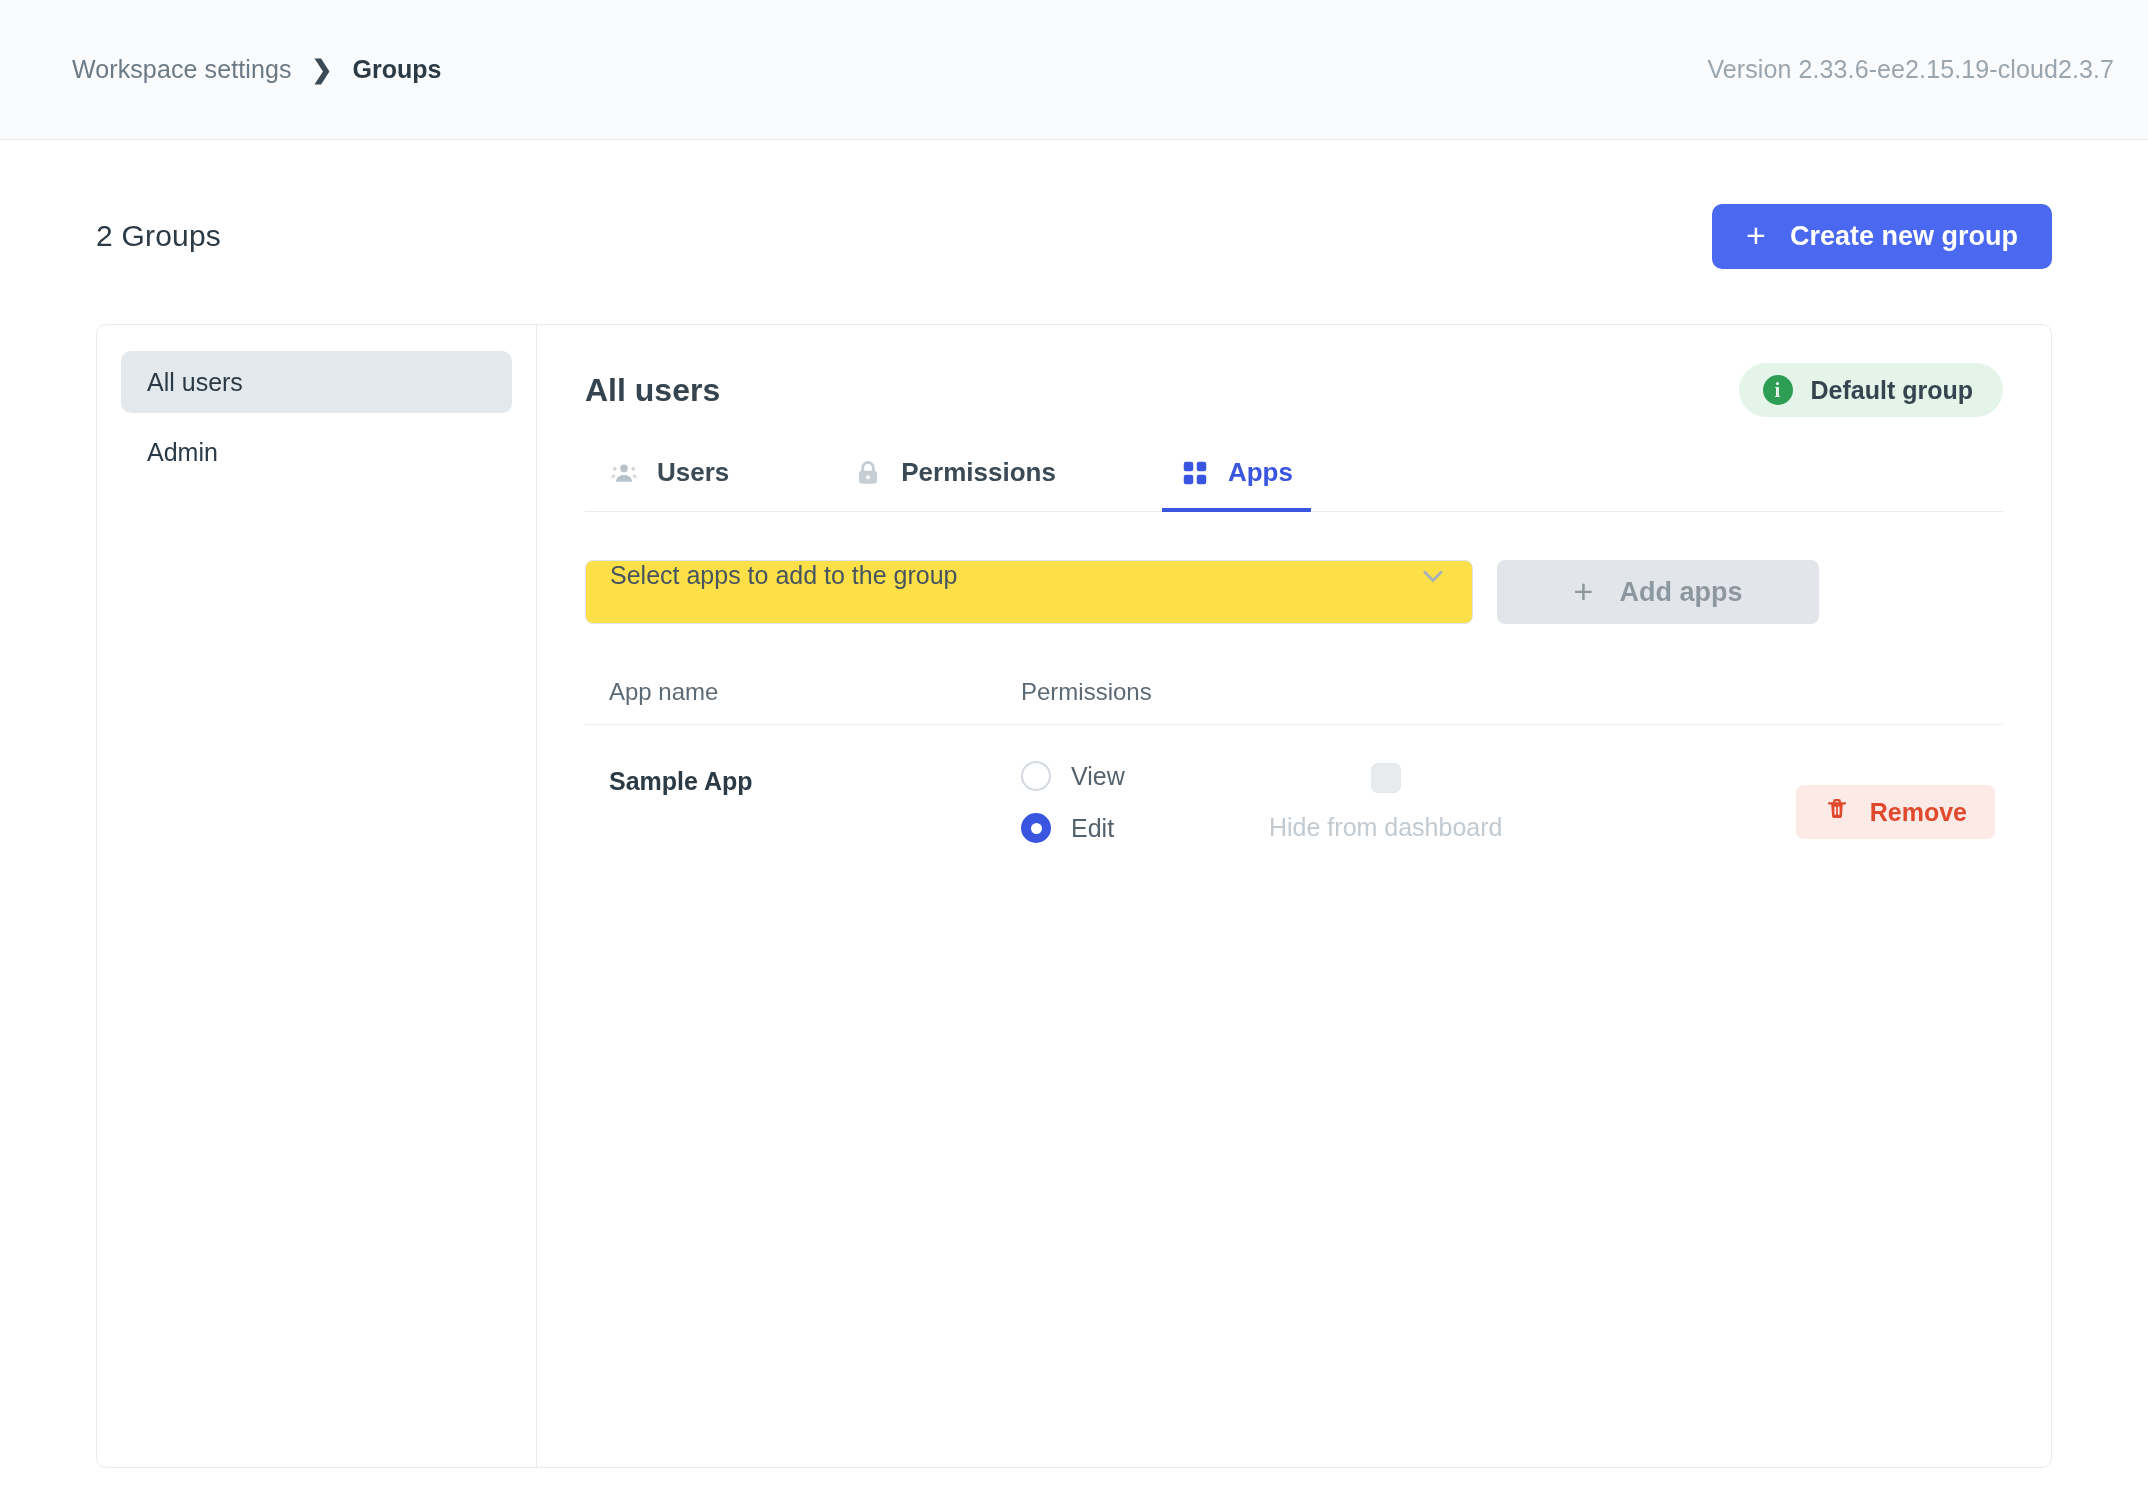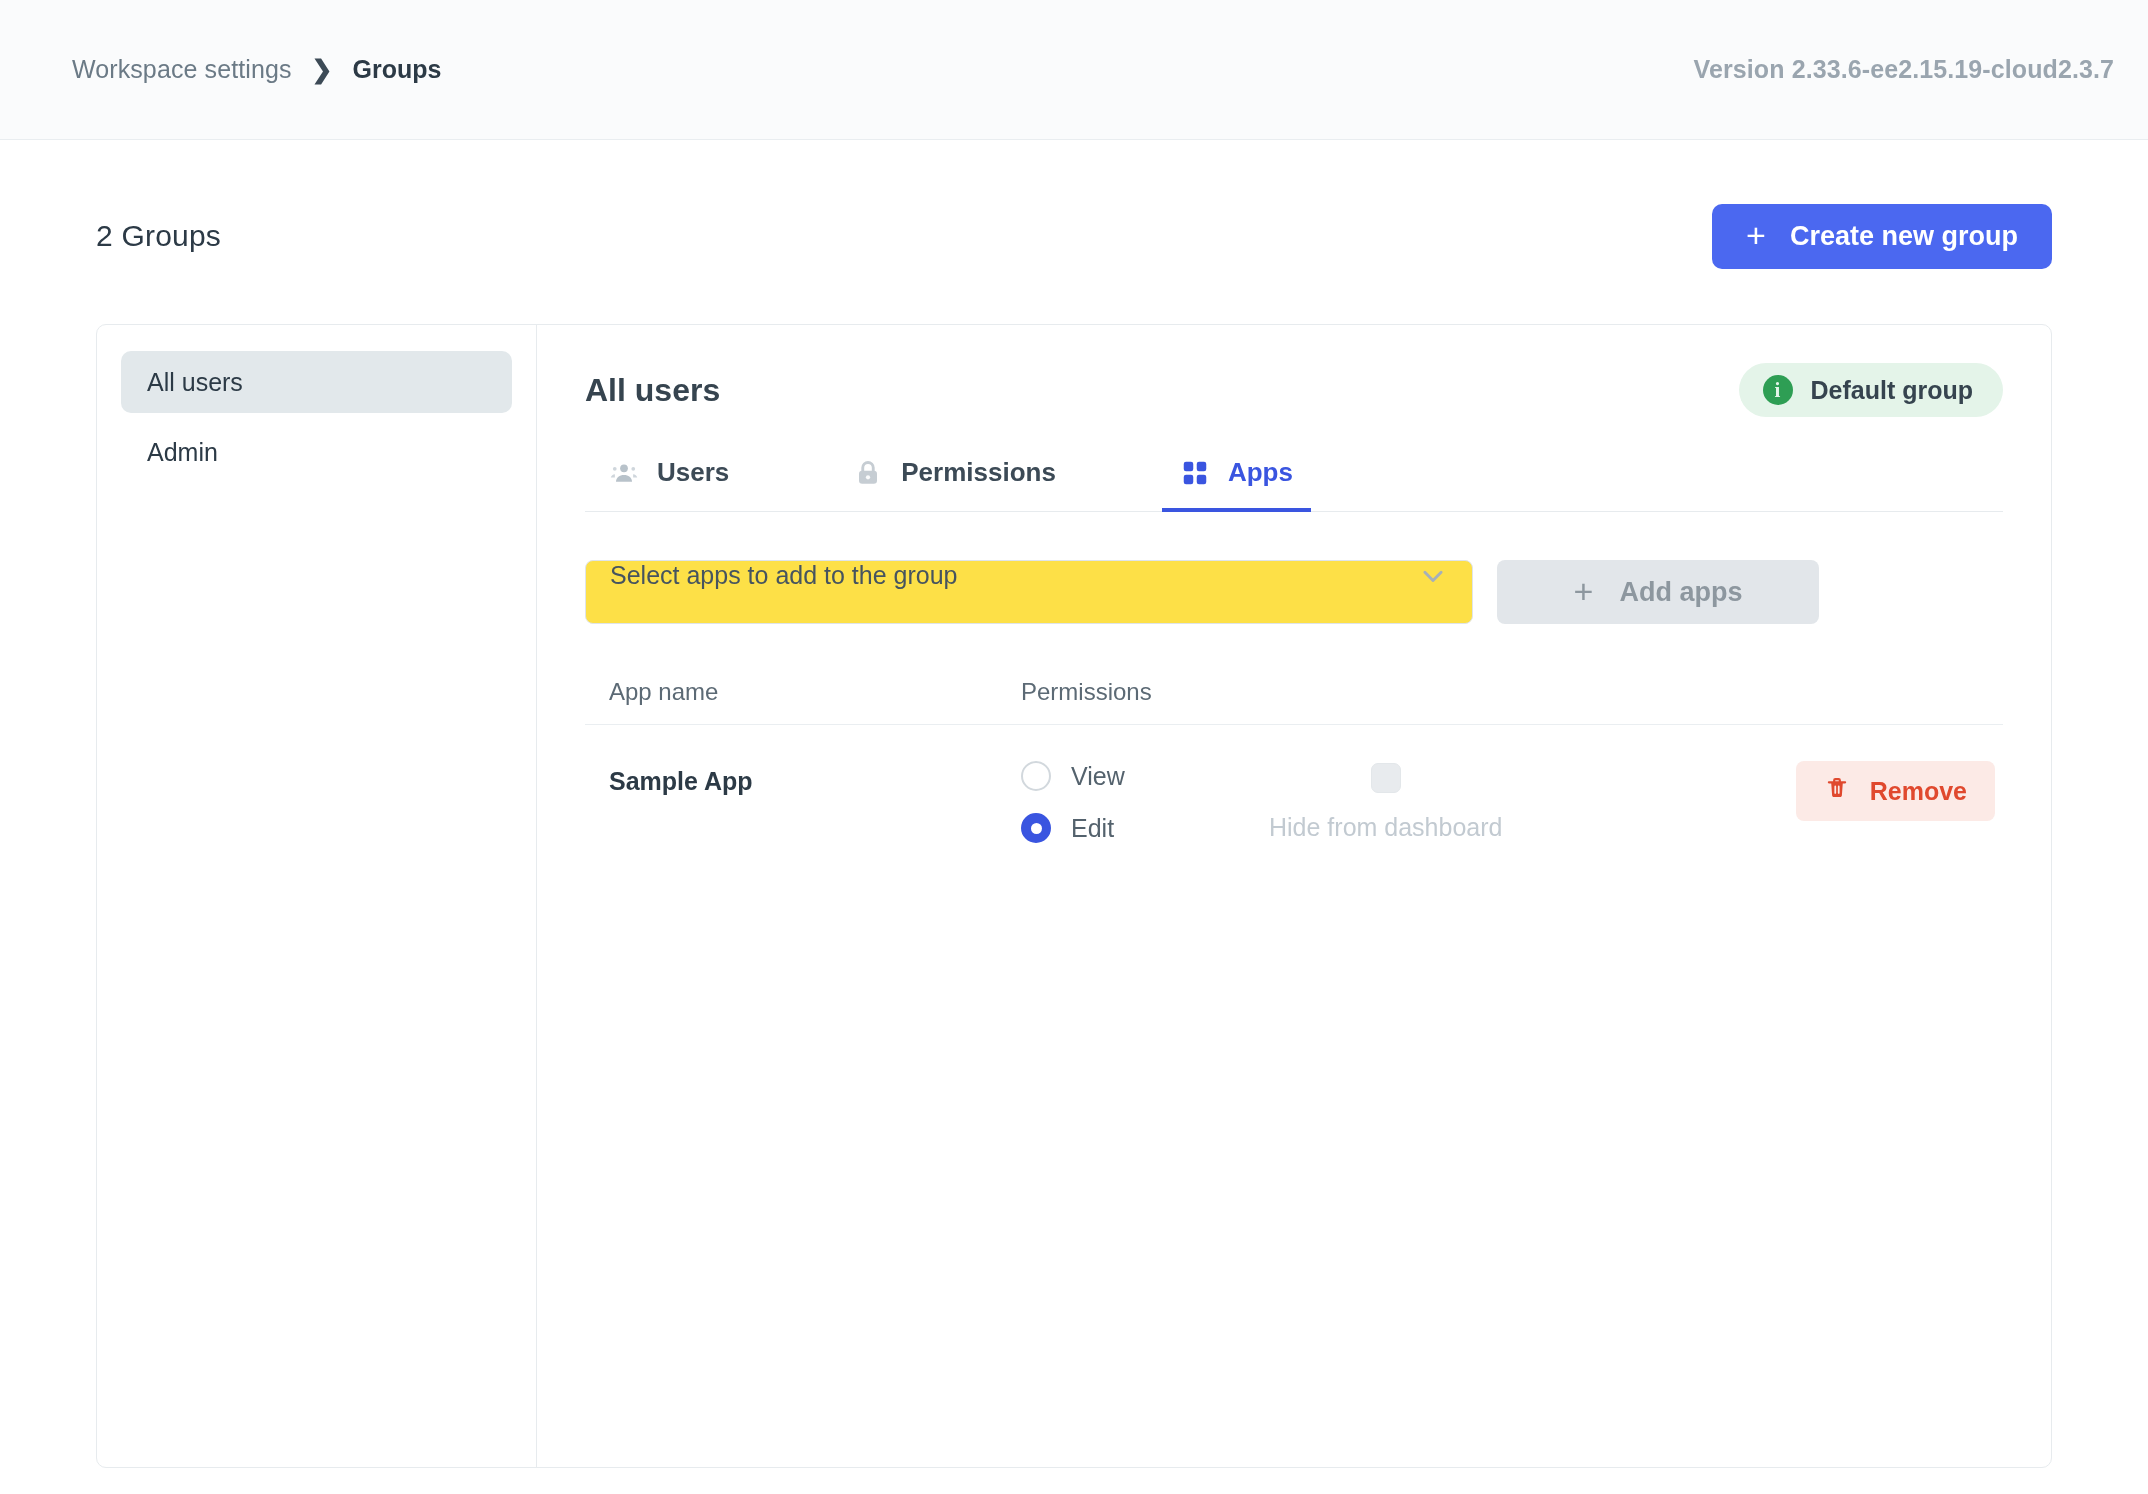--- a/index.html
+++ b/index.html
@@ -17,21 +17,21 @@
     background: #FAFBFC;
     border-bottom: 1px solid #E9EDF0;
     display: flex;
     align-items: center;
     padding: 0 34px 0 72px;
   }
   .breadcrumb { display: flex; align-items: center; gap: 20px; }
   .crumb-parent { font-size: 25px; color: #6B7A86; letter-spacing: .1px; }
   .crumb-sep { font-size: 25px; color: #3C4A56; font-weight: 700; }
   .crumb-current { font-size: 25px; color: #2C3A46; font-weight: 700; }
-  .version { margin-left: auto; font-size: 25px; color: #9AA5AF; letter-spacing: .1px; font-weight: bold; }
+  .version { margin-left: auto; font-size: 25px; color: #9AA5AF; letter-spacing: .1px; }
 
   
   .page { padding: 60px 96px 0 96px; }
 
   .page-head {
     display: flex; align-items: center;
     height: 72px; margin-bottom: 52px;
   }
   .count { font-size: 30px; color: #2C3A46; letter-spacing: .2px; }
 
@@ -184,25 +184,26 @@
     background: #E8EBEE; border: 1px solid #E3E7EA;
     flex: 0 0 30px;
   }
   .check-label { font-size: 25px; color: #C2CAD1; }
 
   .btn-remove {
     margin-left: auto;
     display: inline-flex; align-items: center; gap: 20px;
     background: #FCEAE6; color: #E0492E;
     border: none; border-radius: 8px;
-    height: 60px; padding: 0 28px;
+    height: 54px; padding: 0 28px;
     font-size: 25px; font-weight: 700;
     font-family: "Liberation Sans", sans-serif;
     cursor: pointer;
     margin-right: 8px;
+    margin-top: 24px;
   }
 </style>
 </head>
 <body>
 
 <div class="topbar">
   <div class="breadcrumb">
     <span class="crumb-parent">Workspace settings</span>
     <span class="crumb-sep">❯</span>
     <span class="crumb-current">Groups</span>

